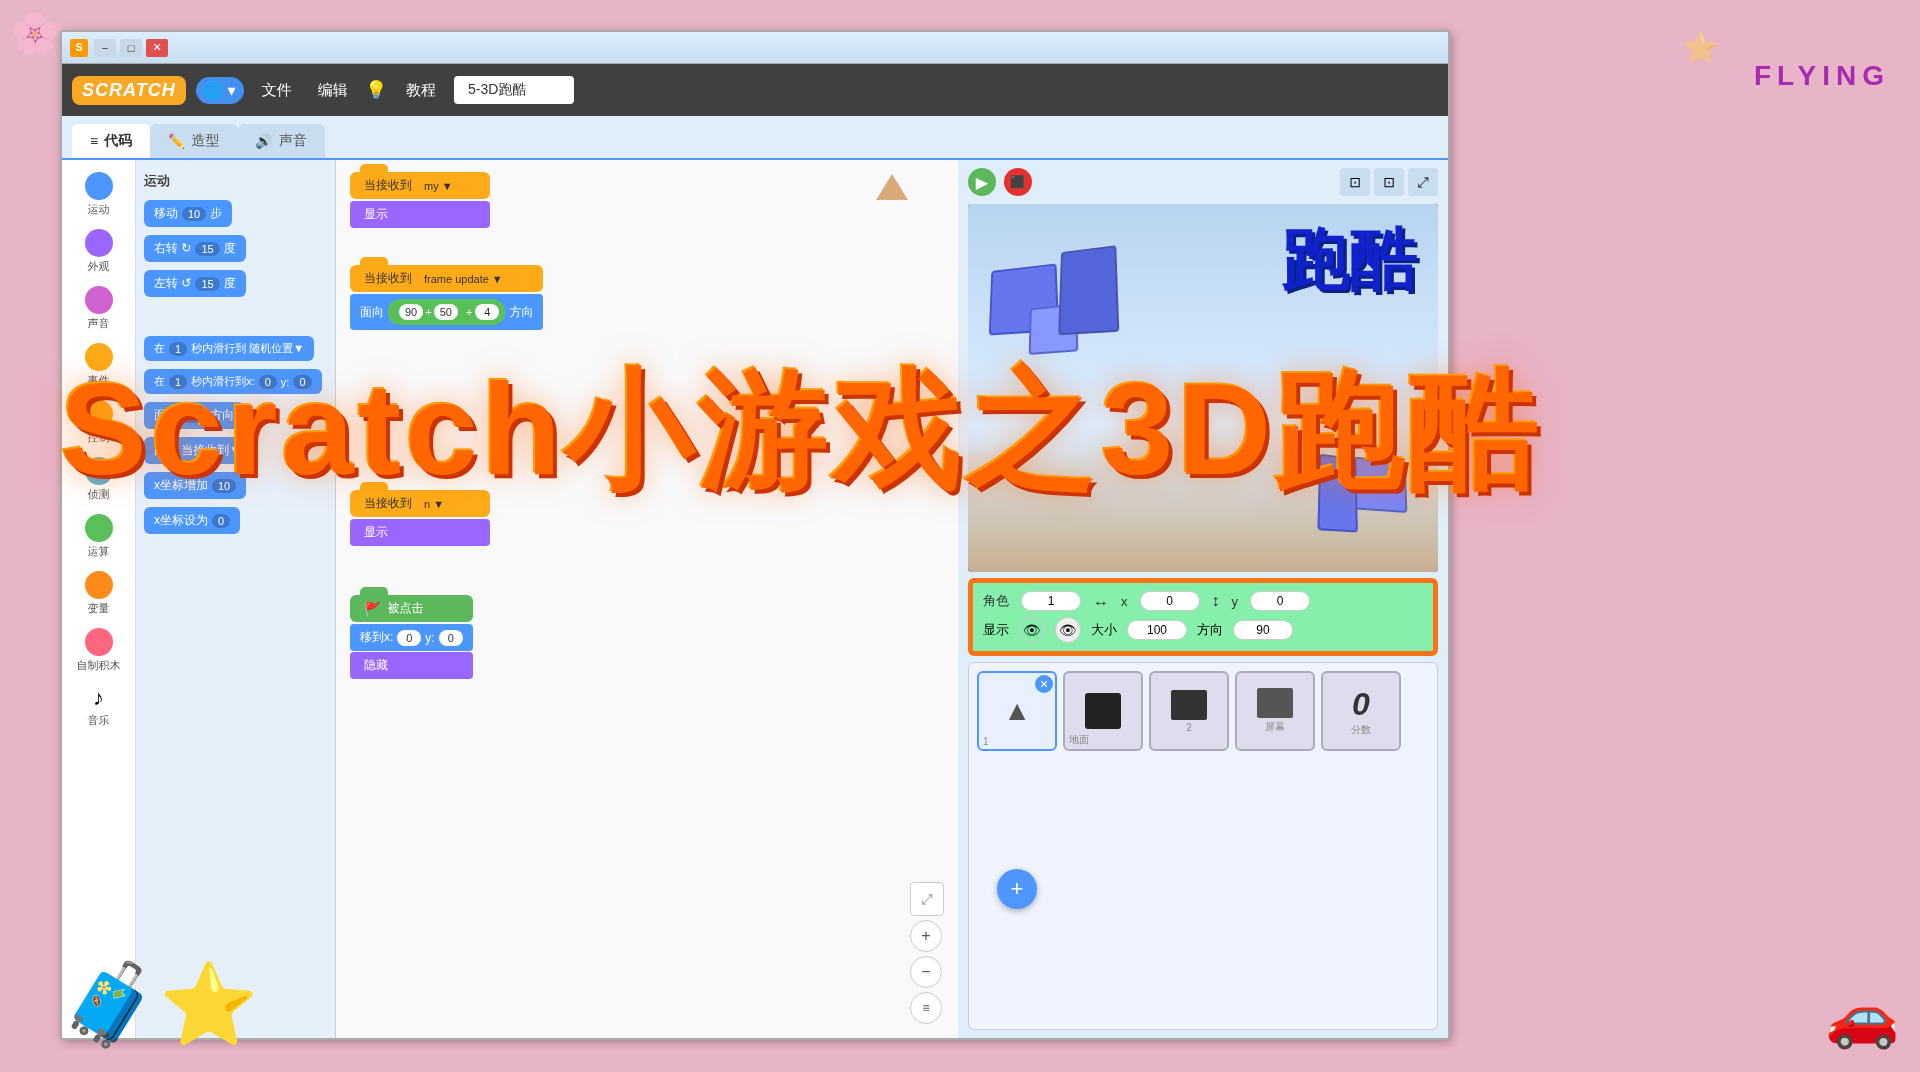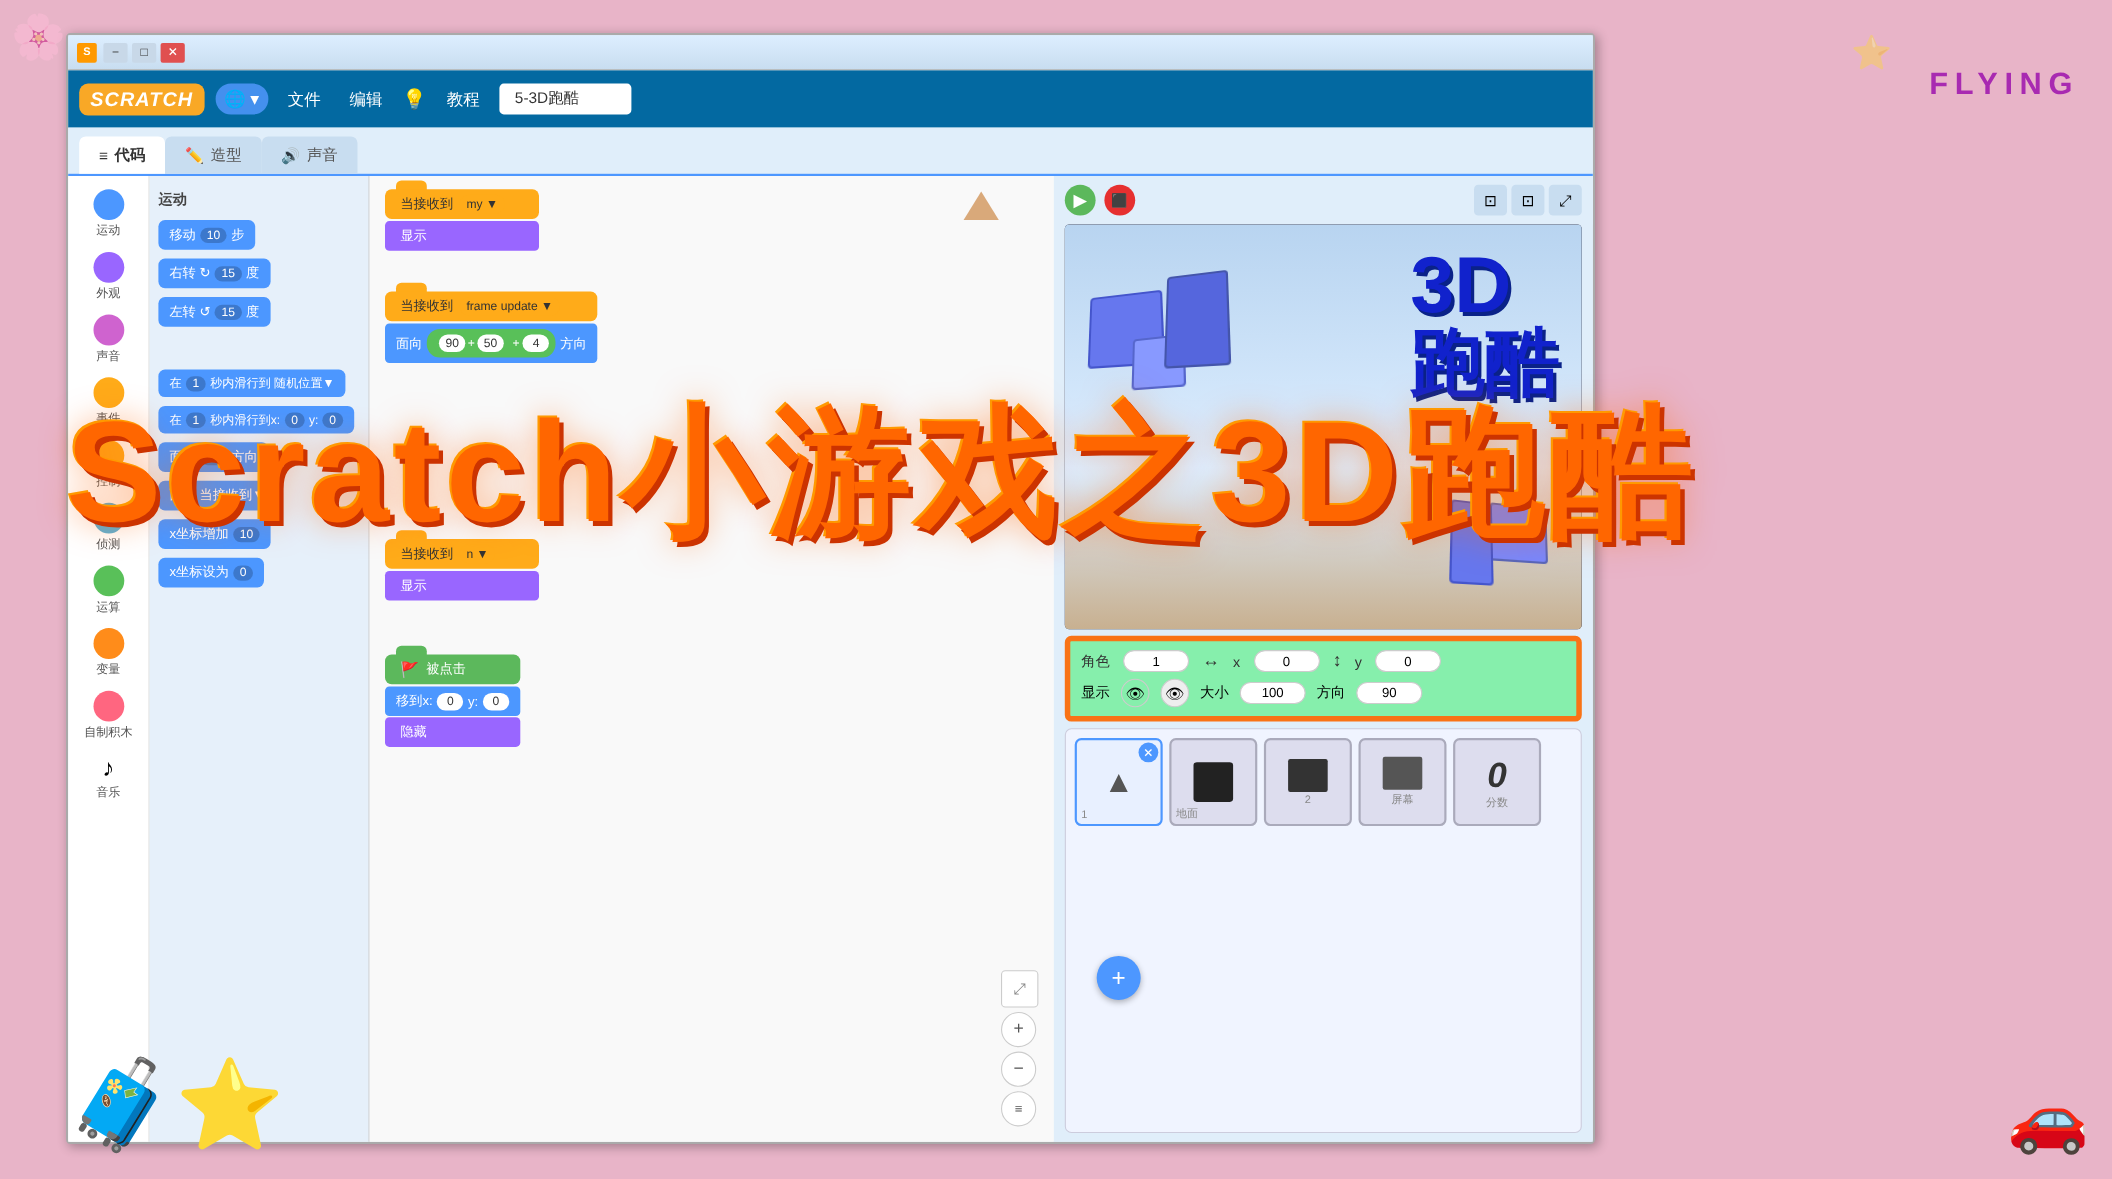--- a/index.html
+++ b/index.html
@@ -54,21 +54,21 @@
       display: flex; align-items: center; justify-content: center;
       font-size: 11px;
       cursor: pointer;
     }
     .tb-btn.minimize { background: #c8d8e8; color: #333; }
     .tb-btn.maximize { background: #c8d8e8; color: #333; }
     .tb-btn.close { background: #e05050; color: white; }
 
     
     .menu-bar {
-      background: #0369a1;
+      background: #404040;
       height: 52px;
       display: flex;
       align-items: center;
       padding: 0 10px;
       gap: 10px;
     }
     .scratch-logo {
       background: #f9a826;
       border-radius: 8px;
       padding: 4px 10px;
@@ -776,21 +776,20 @@
         <div class="scene-bg">
 
           <div class="scene-cube" style="width:70px;height:70px;background:#6677ee;top:60px;left:20px;transform:perspective(300px) rotateX(20deg) rotateY(-15deg);border:2px solid #4455cc;"></div>
           <div class="scene-cube" style="width:50px;height:50px;background:#8899ff;top:100px;left:60px;transform:perspective(300px) rotateX(20deg) rotateY(-15deg);border:2px solid #5566cc;"></div>
           <div class="scene-cube" style="width:60px;height:90px;background:#5566dd;top:40px;left:90px;transform:perspective(300px) rotateX(20deg) rotateY(-15deg);border:2px solid #4455aa;"></div>
           <div class="scene-cube" style="width:55px;height:55px;background:#7788ff;bottom:60px;right:30px;transform:perspective(300px) rotateX(20deg) rotateY(15deg);border:2px solid #5566bb;"></div>
           <div class="scene-cube" style="width:40px;height:80px;background:#6677ee;bottom:40px;right:80px;transform:perspective(300px) rotateX(20deg) rotateY(15deg);border:2px solid #4455cc;"></div>
 
           <div class="scene-3d-title">
             <div style="line-height:1;">
-              <span style="font-size:72px;color:#1122cc;display:block;">3D</span>
               <span style="font-size:68px;color:#1122cc;display:block;">跑酷</span>
             </div>
           </div>
         </div>
       </div>
 
       <div class="sprite-info">
         <div class="sprite-row">
           <span>角色</span>
           <input class="sprite-input" type="text" value="1" style="">

